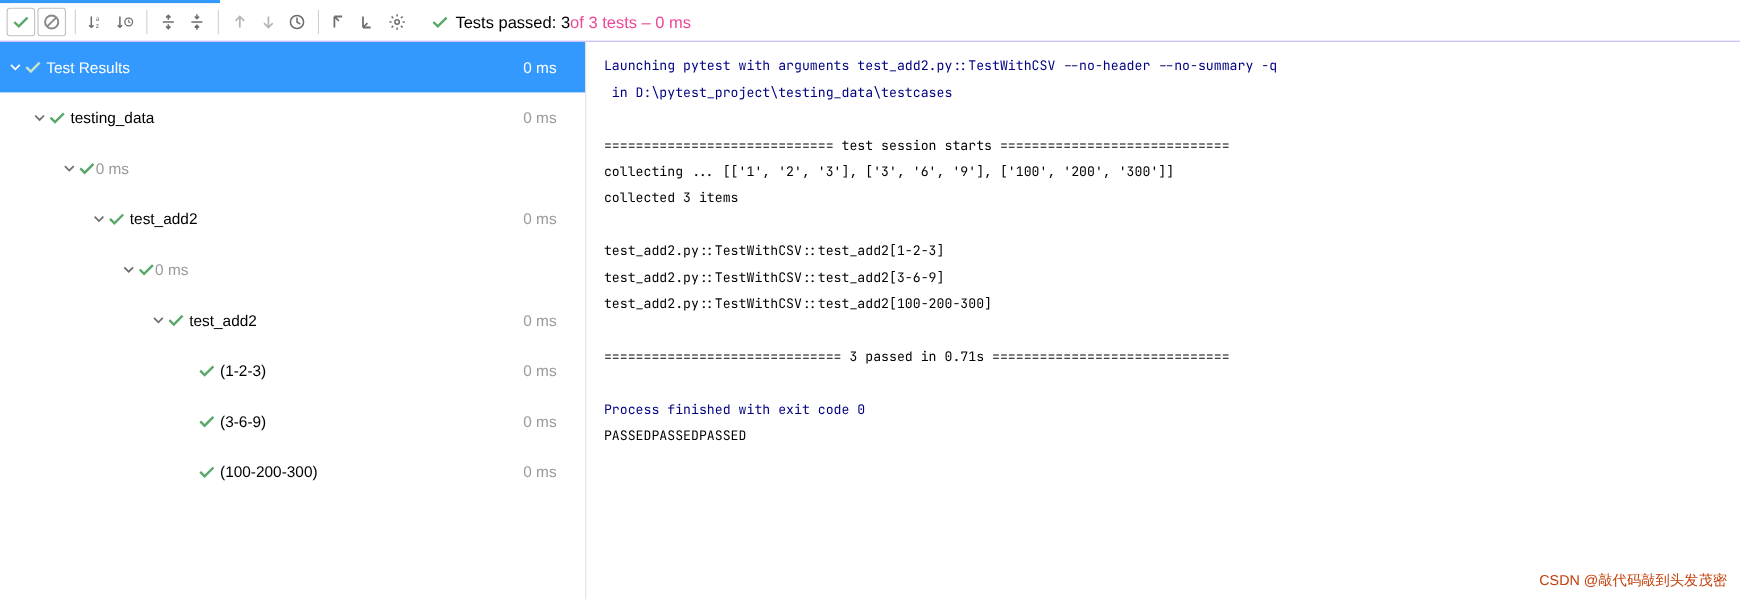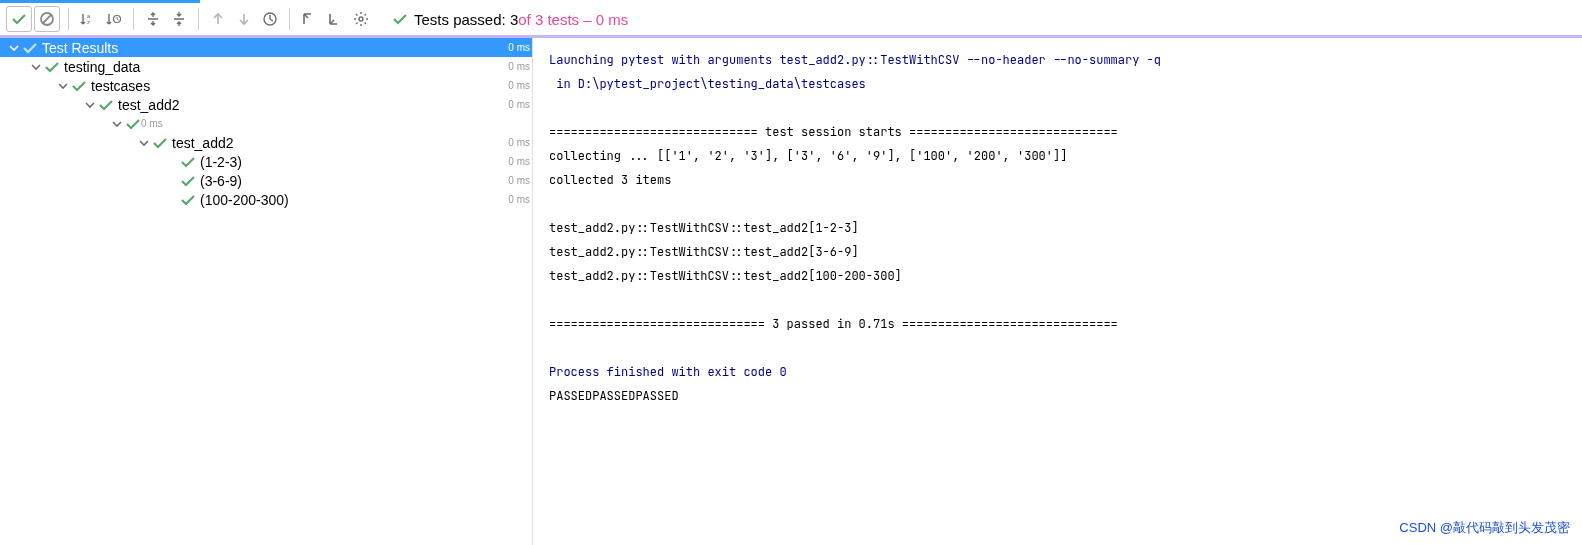--- a/index.html
+++ b/index.html
@@ -1,42 +1,42 @@
 <!DOCTYPE html>
 <html><head>
 <meta charset="utf-8">
 <style>
 * { margin:0; padding:0; box-sizing:border-box; }
 body { font-family:"Segoe UI",Arial,sans-serif; font-size:14px; color:#000; background:#fff; width:1582px; height:545px; overflow:hidden; }
 .top-border { height:3px; background:#3399ff; width:200px; }
-.toolbar { height:35px; display:flex; align-items:center; padding:0 6px; background:#fff; border-bottom:3px solid #c4b5fd; }
+.toolbar { height:35px; display:flex; align-items:center; padding:0 6px; background:#fff; border-bottom:1px solid #c4b5fd; }
 .tb-btn { width:26px; height:26px; display:flex; align-items:center; justify-content:center; cursor:pointer; color:#6e6e6e; border-radius:3px; }
 .tb-btn.boxed { border:1px solid #c0c0c0; margin-right:2px; }
 .tb-sep { width:1px; height:22px; background:#d0d0d0; margin:0 6px; }
 .tb-btn svg { width:16px; height:16px; }
 .disabled { opacity:0.5; }
 .status { display:flex; align-items:center; margin-left:18px; font-size:15px; }
 .status .check { margin-right:6px; }
 .status-strong { color:#000; font-weight:500; }
 .status-rest { color:#ec4899; }
 .main { display:flex; height:calc(100% - 38px); }
 .tree { width:533px; border-right:1px solid #e0e0e0; overflow:auto; }
-.tree-row { height:19px; display:flex; align-items:center; padding-right:2px; }
+.tree-row { height:46px; display:flex; align-items:center; padding-right:26px; }
 .tree-row .label { flex:1; padding-left:4px; }
-.tree-row .dur { color:#9a9a9a; font-size:10px; }
+.tree-row .dur { color:#9a9a9a; font-size:14px; }
 .tree-row.header { background:#3399ff; color:#fff; }
 .tree-row.header .dur { color:#fff; }
 .arrow { width:16px; display:flex; align-items:center; justify-content:center; color:#6e6e6e; }
 .tree-row.header .arrow { color:#fff; }
 .pad { display:inline-block; }
 .check { color:#59a869; display:inline-flex; }
 .check svg { width:16px; height:16px; }
 .console { flex:1; padding:10px 16px; overflow:auto; font-family:"JetBrains Mono","Consolas","Courier New",monospace; font-size:12px; line-height:2.0; color:#000; white-space:pre; }
 .navy { color:#000080; }
-.watermark { position:fixed; right:12px; bottom:8px; color:#1d4ed8; font-size:13px; font-family:Arial,sans-serif; }
+.watermark { position:fixed; right:12px; bottom:8px; color:#c2410c; font-size:13px; font-family:Arial,sans-serif; }
 </style>
 </head>
 <body>
 
 <div class="top-border"></div>
 
 <div class="toolbar">
   <div class="tb-btn boxed">
       <svg viewBox="0 0 16 16">
         <path d="M2 8l4 4 8-8" stroke="#59a869" stroke-width="2.2" fill="none"></path>
@@ -162,21 +162,20 @@
       <span class="arrow">
           <svg width="12" height="12" viewBox="0 0 12 12">
             <path d="M2 4l4 4 4-4" stroke="currentColor" stroke-width="1.6" fill="none"></path>
           </svg>
         </span>
       <span class="check">
           <svg viewBox="0 0 16 16">
             <path d="M2 8l4 4 8-8" stroke="#59a869" stroke-width="2.2" fill="none"></path>
           </svg>
         </span>
-      <span class="label">testcases</span>
       <span class="dur">0 ms</span>
     </div>
 
     <div class="tree-row">
       <span class="pad" style="width:82px"></span>
       <span class="arrow">
           <svg width="12" height="12" viewBox="0 0 12 12">
             <path d="M2 4l4 4 4-4" stroke="currentColor" stroke-width="1.6" fill="none"></path>
           </svg>
         </span>

